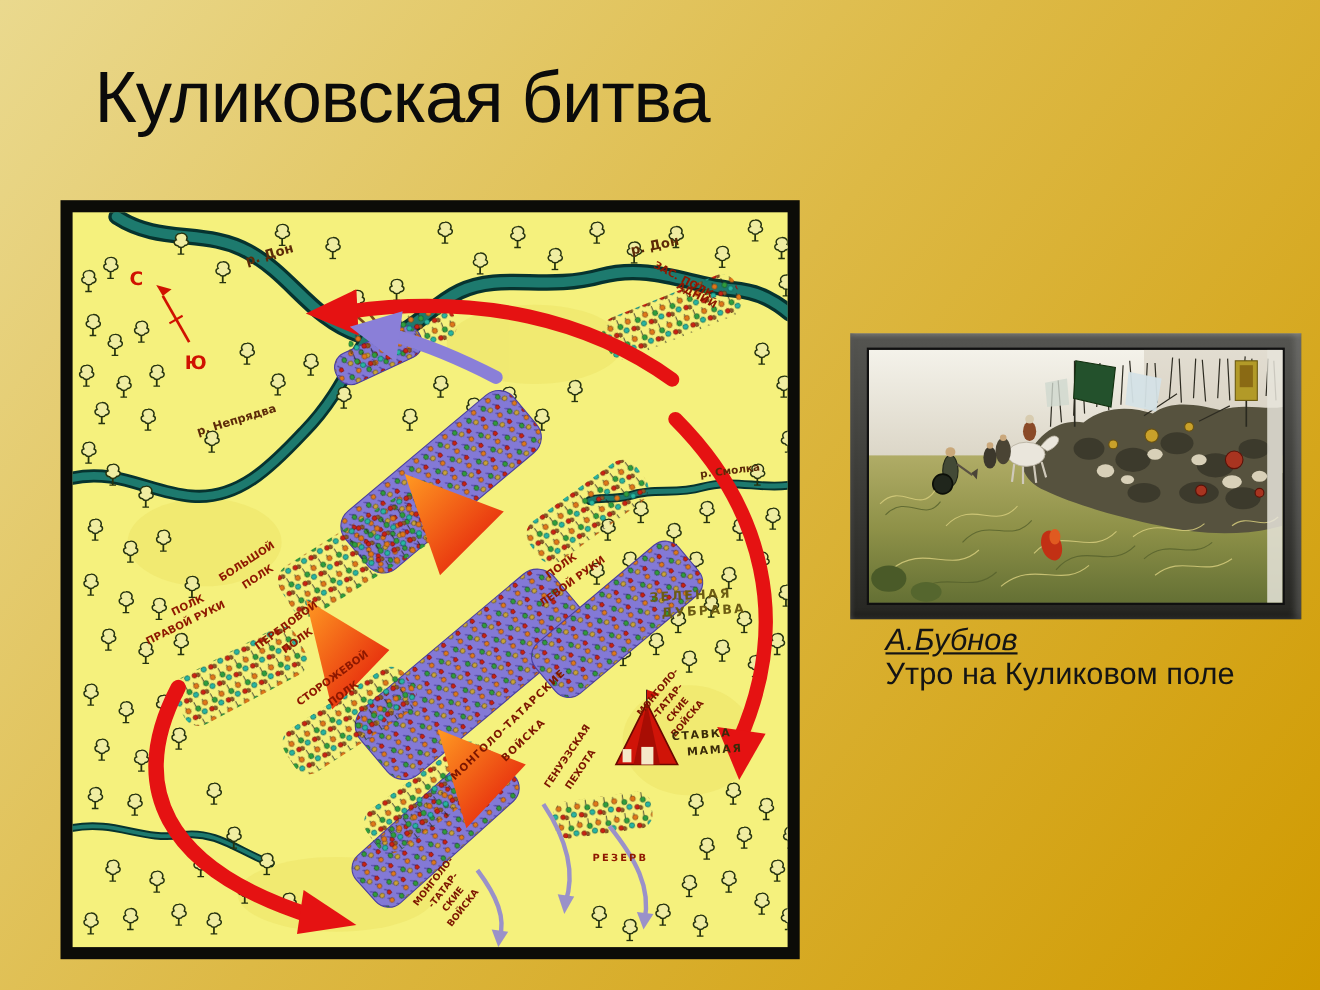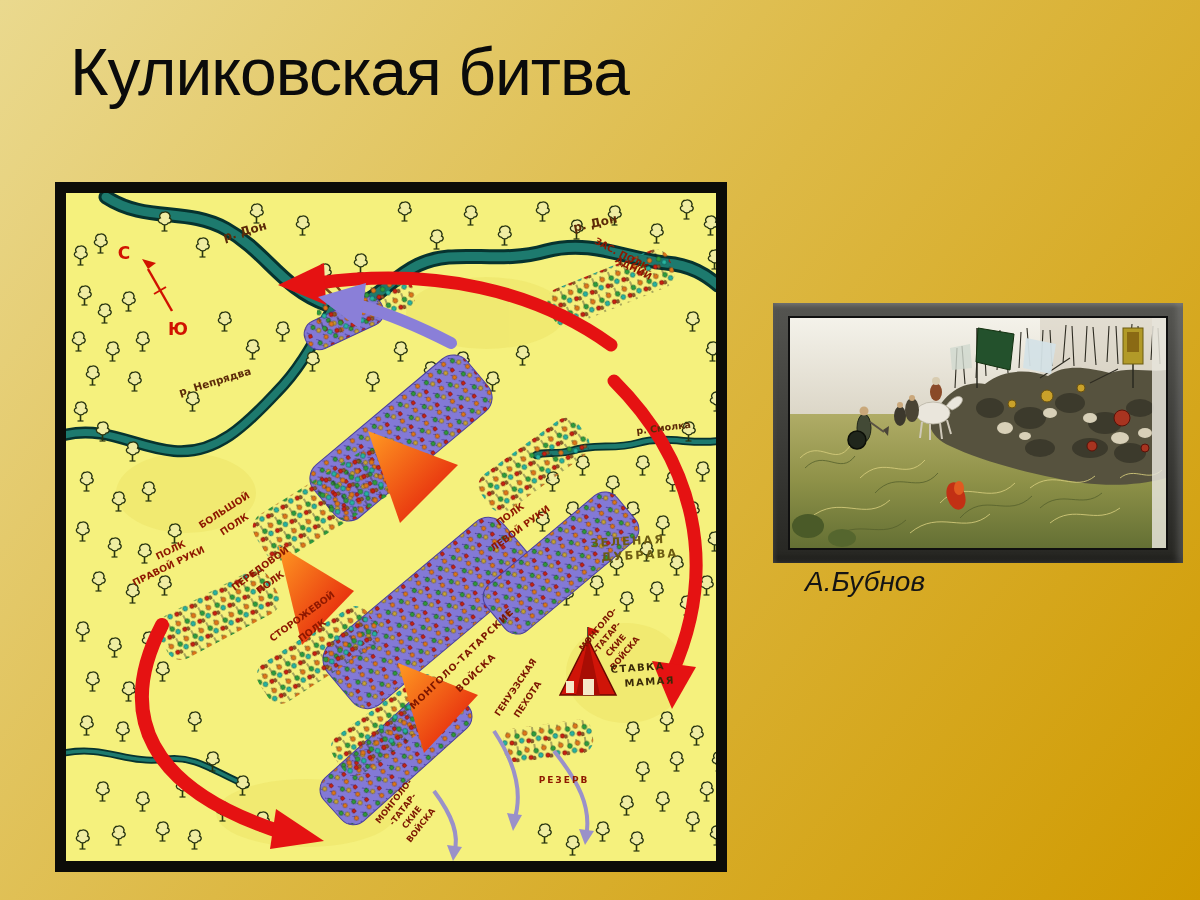--- a/index.html
+++ b/index.html
@@ -2,37 +2,37 @@
 <html><head>
 <meta charset="utf-8">
 <style>
   html,body{margin:0;padding:0;}
   body{
     width:1200px;height:900px;position:relative;overflow:hidden;
     background:linear-gradient(128deg,#ead98e 0%,#ddb945 48%,#d09a00 100%);
     font-family:"Liberation Sans",sans-serif;
   }
   .title{
-    position:absolute;left:70px;top:36px;margin:0;
+    position:absolute;left:70px;top:36px;margin:16px;
     font-size:66px;line-height:72px;font-weight:400;color:#0b0b0b;letter-spacing:-1px;
   }
   .map-frame{
     position:absolute;left:55px;top:182px;width:672px;height:690px;margin:0;
     background:#0c0c08;padding:11px;box-sizing:border-box;
   }
   .map-frame svg{display:block;width:650px;height:668px;background:#f5f17d;}
   .paint-frame{
     position:absolute;left:773px;top:303px;width:410px;height:260px;margin:0;
     background:linear-gradient(180deg,#555551,#262622);
     padding:15px 17px;box-sizing:border-box;
     box-shadow:inset -5px 0 7px rgba(255,255,255,.20),inset 2px 2px 4px rgba(255,255,255,.12),inset 0 -4px 6px rgba(0,0,0,.45);
   }
   .paint-frame svg{display:block;width:376px;height:230px;box-shadow:0 0 0 2px #101010;}
   .caption{position:absolute;left:805px;top:566px;font-size:28px;line-height:31px;color:#141414;}
-  .caption .author{font-style:italic;}
+  .caption .author{font-style:italic;text-decoration:underline;}
   .ml{font-family:"DejaVu Sans",sans-serif;font-weight:700;}
 </style>
 </head>
 <body>
 
 <h1 class="title"><span>Куликовская битва</span><br></h1>
 
 <figure class="map-frame">
 <svg viewBox="0 0 650 668">
   <defs>
@@ -380,13 +380,14 @@
   <ellipse cx="166" cy="178" rx="9" ry="14" transform="rotate(-18 166 178)" fill="#c23014"></ellipse>
   <ellipse cx="169" cy="170" rx="5" ry="7" fill="#e05a20"></ellipse>
   <ellipse cx="18" cy="208" rx="16" ry="12" fill="#4a5a28"></ellipse>
   <ellipse cx="52" cy="220" rx="14" ry="9" fill="#55662e"></ellipse>
   <rect x="362" y="0" width="14" height="230" fill="#e6e4da" opacity="0.85"></rect>
 </svg>
 </figure>
 
 <div class="caption">
   <div class="author">А.Бубнов</div>
+  <div>Утро на Куликовом поле</div>
 </div>
 
 </body></html>

